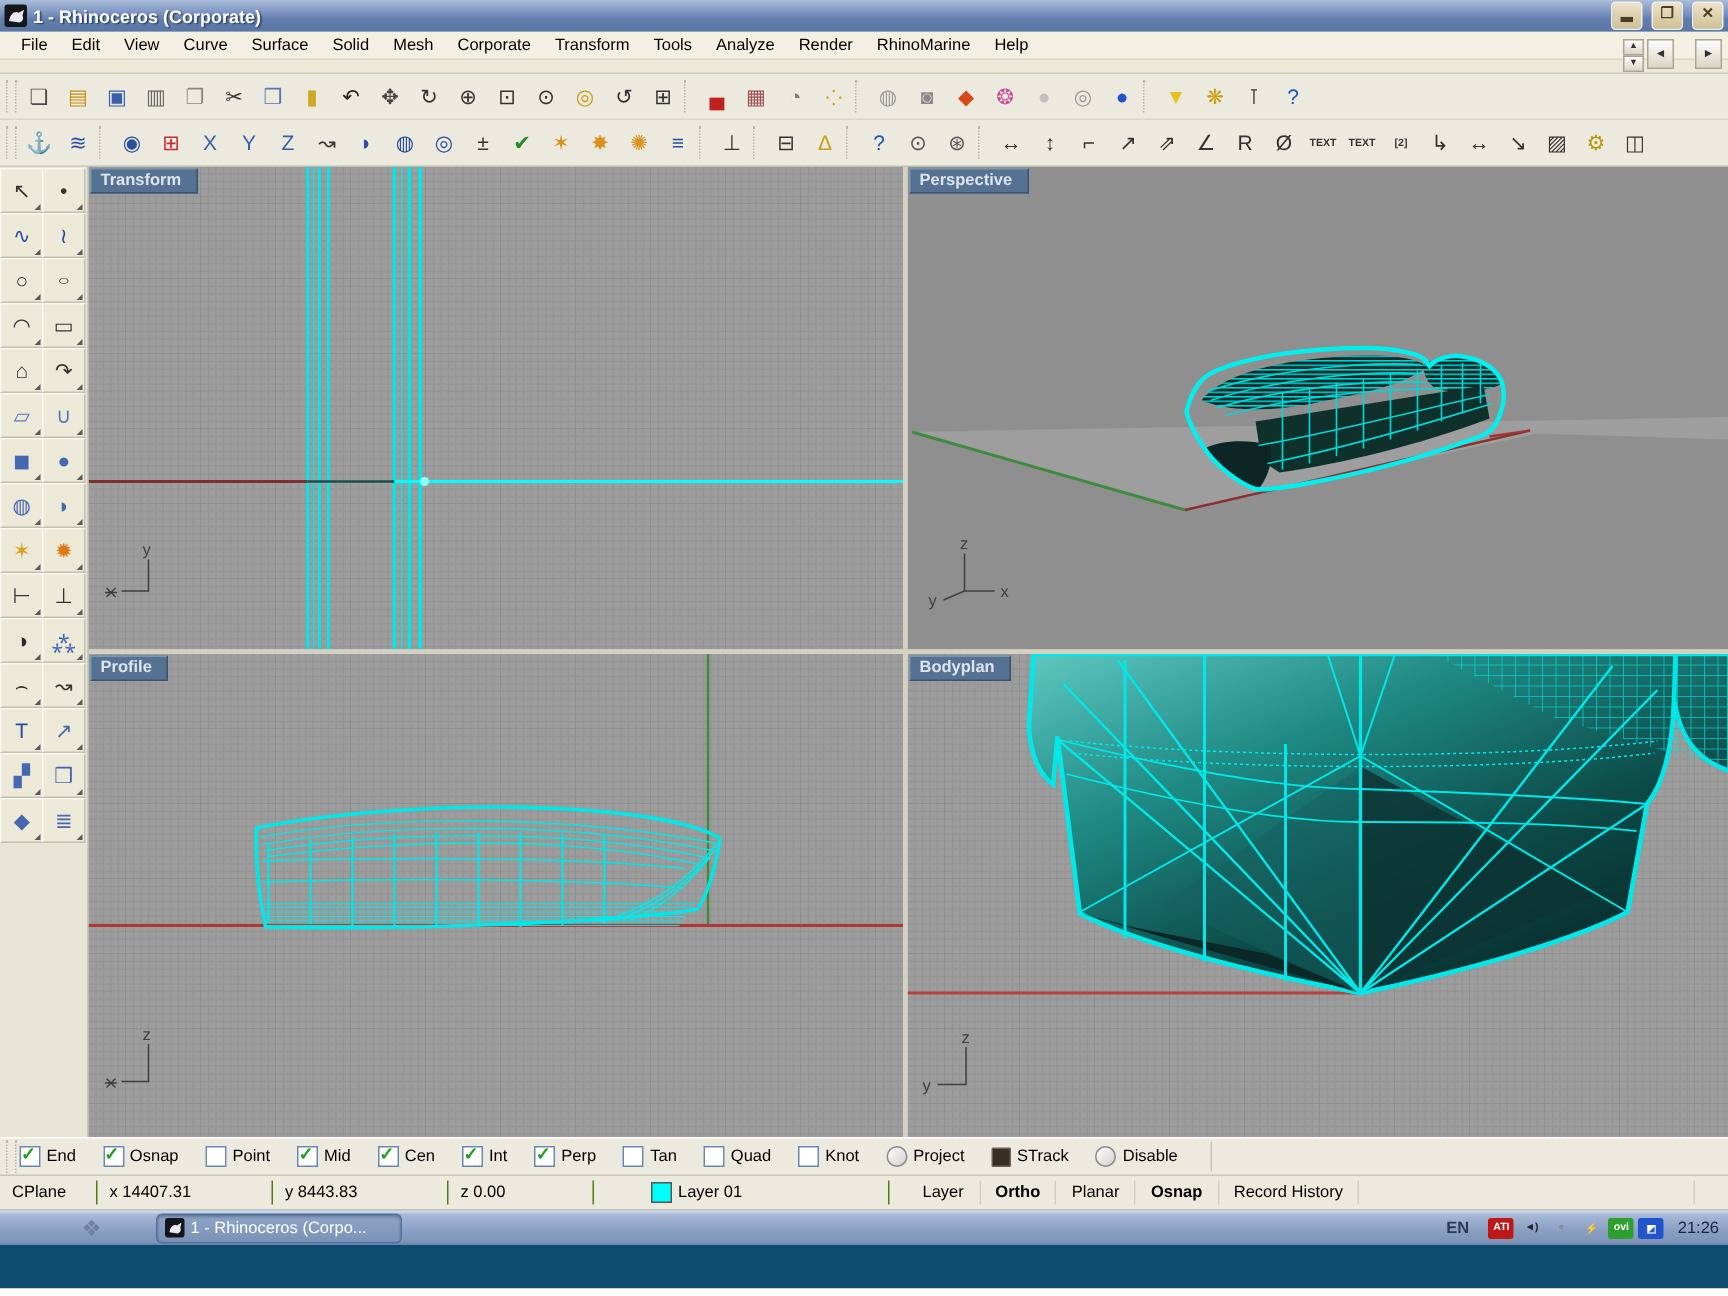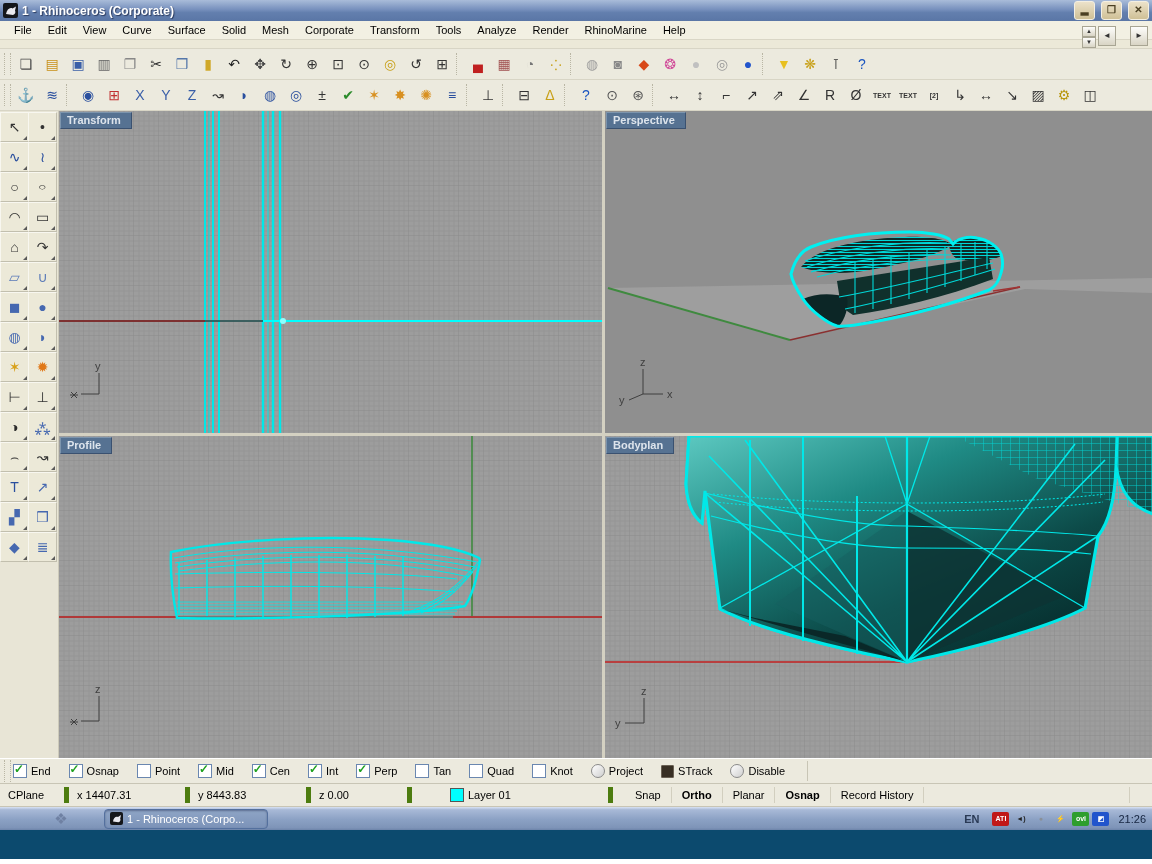--- a/index.html
+++ b/index.html
@@ -45,21 +45,21 @@
   
   .osnapbar{height:24px;background:#eceade;border-top:1px solid #fff;border-bottom:1px solid #c8c5b5;display:flex;align-items:center;font-size:11px;padding-left:2px;}
   .osnap-item{display:flex;align-items:center;gap:4px;margin-right:18px;}
   .cb{width:12px;height:12px;background:#fff;border:1px solid #6a87b0;position:relative;flex:0 0 auto;}
   .cb.on::after{content:"✓";position:absolute;left:0px;top:-3px;color:#1fa11f;font-weight:bold;font-size:12px;}
   .ri{width:12px;height:12px;border-radius:50%;background:linear-gradient(135deg,#fff,#cfcfcf);border:1px solid #8a8a8a;flex:0 0 auto;}
   .ri.k-square{border-radius:1px;background:#382f24;border:1px solid #6a6154;width:11px;height:11px;}
   .osnap-group-end{height:20px;border-left:1px solid #c8c5b5;margin-left:4px;}
   
   .statusbar{height:22px;background:#eceade;border-bottom:1px solid #c8c5b5;display:flex;align-items:center;font-size:11px;}
-  .sfield{padding:0 8px;height:16px;display:flex;align-items:center;border-right:5px solid #4d7c0f;}
+  .sfield{padding:0 8px;height:16px;display:flex;align-items:center;border-right:1px solid #4d7c0f;}
   .sfield.noline{border-right:none;}
   .layer-swatch{width:12px;height:12px;border:1px solid #555;margin-right:4px;}
   .stoggle{padding:0 10px;height:16px;display:flex;align-items:center;border-right:1px solid #d2cfbf;}
   .bold{font-weight:bold;}
   
   .taskbar{height:23px;background:linear-gradient(#d9e3f4 0%,#a8b9d7 12%,#8ba1c4 55%,#7e94b8 90%,#6d84aa 100%);display:flex;align-items:center;padding:0 2px;}
   .ql-flag{width:30px;margin-left:44px;font-size:15px;color:#6f81a3;text-align:center;}
   .taskbtn{margin-left:28px;width:152px;height:18px;border-radius:4px;border:1px solid #54709e;background:linear-gradient(#8fa5c6,#7b92b8);display:flex;align-items:center;gap:4px;padding:0 5px;box-shadow:inset 0 1px 2px rgba(30,45,80,.45);}
   .taskbtn .appicon{width:13px;height:13px;}
   .taskbtn span{font-size:11px;color:#fff;white-space:nowrap;overflow:hidden;}
@@ -523,21 +523,21 @@
     <div class="sfield" style="width:48px">CPlane</div>
     <div class="sfield" style="width:100px">x 14407.31</div>
     <div class="sfield" style="width:100px">y 8443.83</div>
     <div class="sfield" style="width:80px">z 0.00</div>
     <div class="sfield" style="width:150px;margin-left:30px">
       <span class="layer-swatch" id="layer-swatch" style="background: rgb(0, 255, 255);"></span>
       <span>Layer 01</span>
     </div>
     <div style="display:flex;align-items:center;margin-left:12px">
 
-    <div class="stoggle">Snap</div>
+    <div class="stoggle">Layer</div>
         <div class="stoggle bold">Ortho</div>
         <div class="stoggle">Planar</div>
         <div class="stoggle bold">Osnap</div>
         <div class="stoggle">Record History</div>
       </div>
     <div style="flex:1"></div>
     <div class="sfield noline" style="border-left:1px solid #d2cfbf;width:6px"></div>
   </div>
 
   <div class="taskbar">

